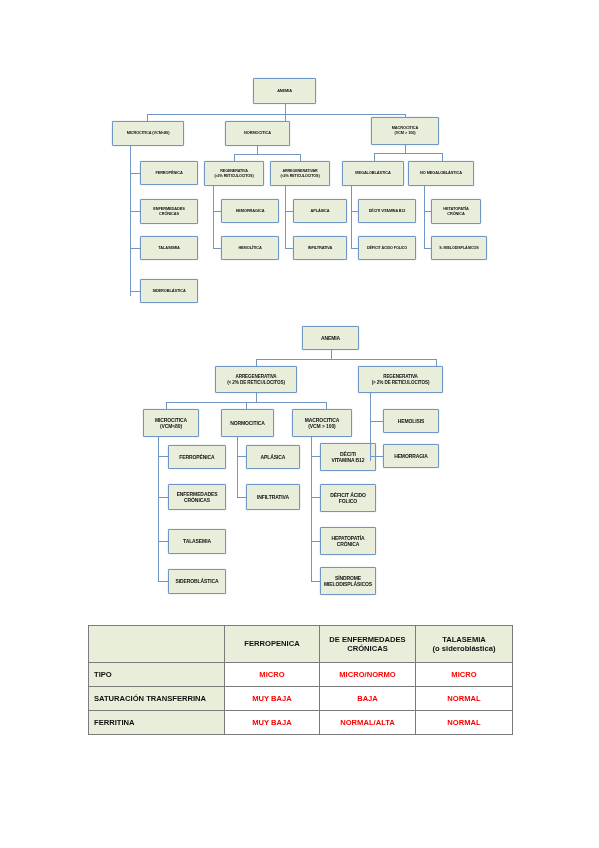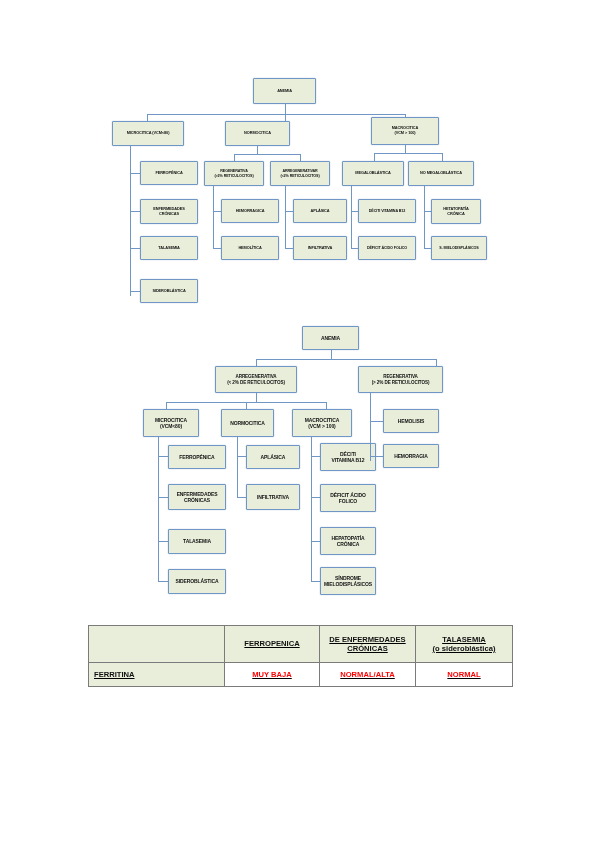--- a/index.html
+++ b/index.html
@@ -46,21 +46,20 @@
     background: #6f96c4;
   }
   .lnh { height: 1.2px; }
   .lnv { width: 1.2px; }
 
   
   .tbl {
     position: absolute;
     border-collapse: collapse;
     table-layout: fixed;
-    text-decoration: underline;
   }
   .tbl td, .tbl th {
     border: 1px solid #7b7b7b;
     padding: 3px 5px;
     font-size: 7.6px;
     font-weight: bold;
     vertical-align: middle;
   }
   .tbl .hcell {
     background: #e9eeda;
@@ -242,20 +241,32 @@
         <th class="hcorner"></th>
         <th class="hcell">FERROPENICA</th>
         <th class="hcell">DE ENFERMEDADES
 CRÓNICAS</th>
         <th class="hcell">TALASEMIA
 (o sideroblástica)</th>
       </tr>
     </thead>
     <tbody>
       <tr>
+        <td class="rowlabel">TIPO</td>
+        <td class="val">MICRO</td>
+        <td class="val">MICRO/NORMO</td>
+        <td class="val">MICRO</td>
+      </tr>
+      <tr>
+        <td class="rowlabel">SATURACIÓN TRANSFERRINA</td>
+        <td class="val">MUY BAJA</td>
+        <td class="val">BAJA</td>
+        <td class="val">NORMAL</td>
+      </tr>
+      <tr>
         <td class="rowlabel">FERRITINA</td>
         <td class="val">MUY BAJA</td>
         <td class="val">NORMAL/ALTA</td>
         <td class="val">NORMAL</td>
       </tr>
     </tbody>
   </table>
 
 </div>
 

